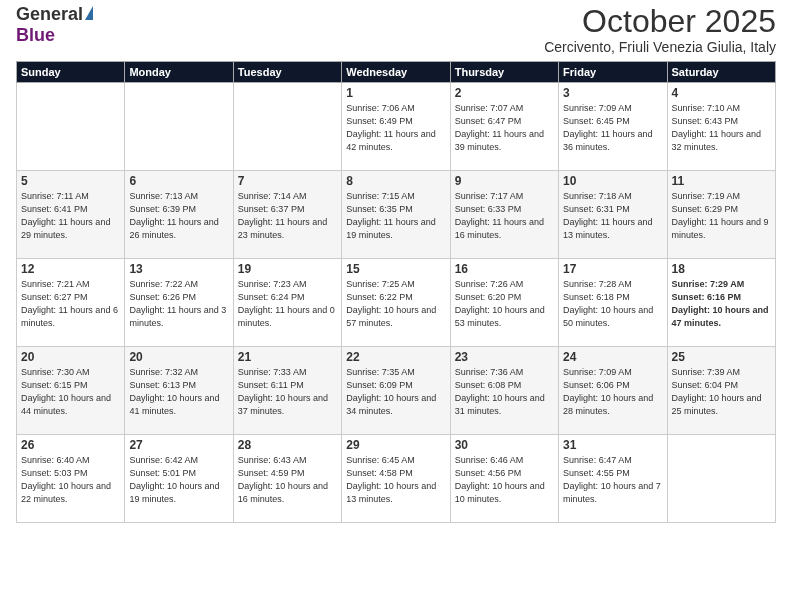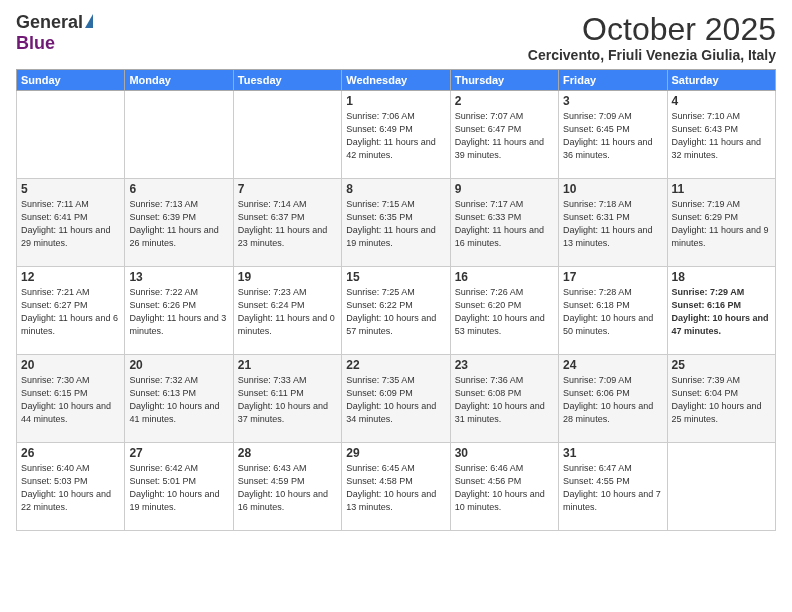--- a/index.html
+++ b/index.html
@@ -6,21 +6,21 @@
     body {
       font-family: Arial, sans-serif;
       background: #fff;
       width: 792px;
       height: 612px;
       overflow: hidden;
     }
     .page {
       width: 792px;
       height: 472px;
-      padding: 12px 16px 10px 16px;
+      padding: 4px 16px 10px 16px;
       display: flex;
       flex-direction: column;
     }
     .header {
       display: flex;
       align-items: flex-start;
       justify-content: space-between;
       margin-bottom: 6px;
     }
     .logo {
@@ -55,30 +55,30 @@
     }
     .month-title {
       font-size: 32px;
       color: #333;
       font-weight: normal;
       line-height: 1.1;
     }
     .location-title {
       font-size: 14px;
       color: #333;
-      font-weight: bold;
+      font-weight: normal;
     }
     .calendar {
       width: 100%;
       border-collapse: collapse;
       flex: 1;
       table-layout: fixed;
     }
     .calendar th {
-      background: #3b82f6;
+      background: #0f172a;
       color: #fff;
       font-size: 11px;
       font-weight: bold;
       padding: 4px 4px;
       text-align: left;
       border: 1px solid #aaa;
     }
     .calendar td {
       border: 1px solid #ccc;
       vertical-align: top;

